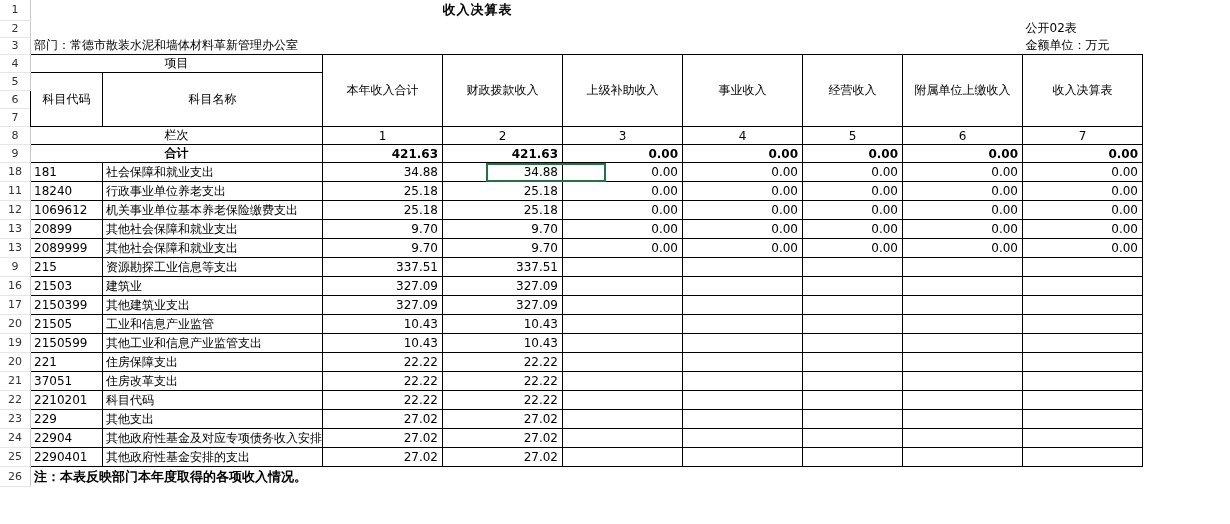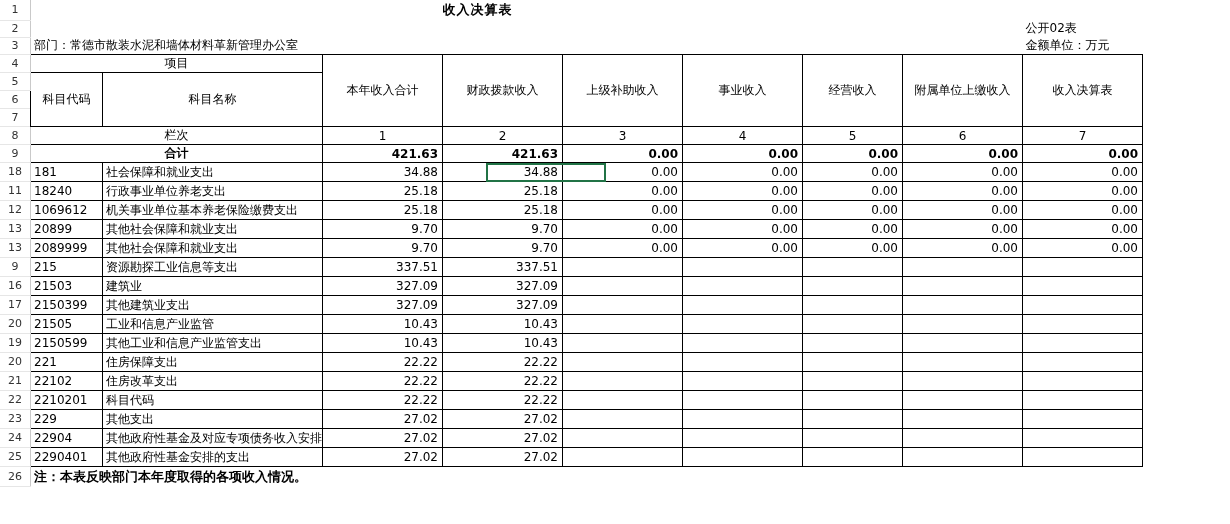--- a/index.html
+++ b/index.html
@@ -254,21 +254,21 @@
           <td class="cell bdr-all rgt">22.22</td>
           <td class="cell bdr-all rgt">22.22</td>
           <td class="cell bdr-all rgt"></td>
           <td class="cell bdr-all rgt"></td>
           <td class="cell bdr-all rgt"></td>
           <td class="cell bdr-all rgt"></td>
           <td class="cell bdr-all rgt"></td>
         </tr>
         <tr class="datarow">
           <td class="rowhdr">21</td>
-          <td class="cell bdr-all lft">22102</td>
+          <td class="cell bdr-all lft">37051</td>
           <td class="cell bdr-all lft">住房改革支出</td>
           <td class="cell bdr-all rgt">22.22</td>
           <td class="cell bdr-all rgt">22.22</td>
           <td class="cell bdr-all rgt"></td>
           <td class="cell bdr-all rgt"></td>
           <td class="cell bdr-all rgt"></td>
           <td class="cell bdr-all rgt"></td>
           <td class="cell bdr-all rgt"></td>
         </tr>
         <tr class="datarow">

